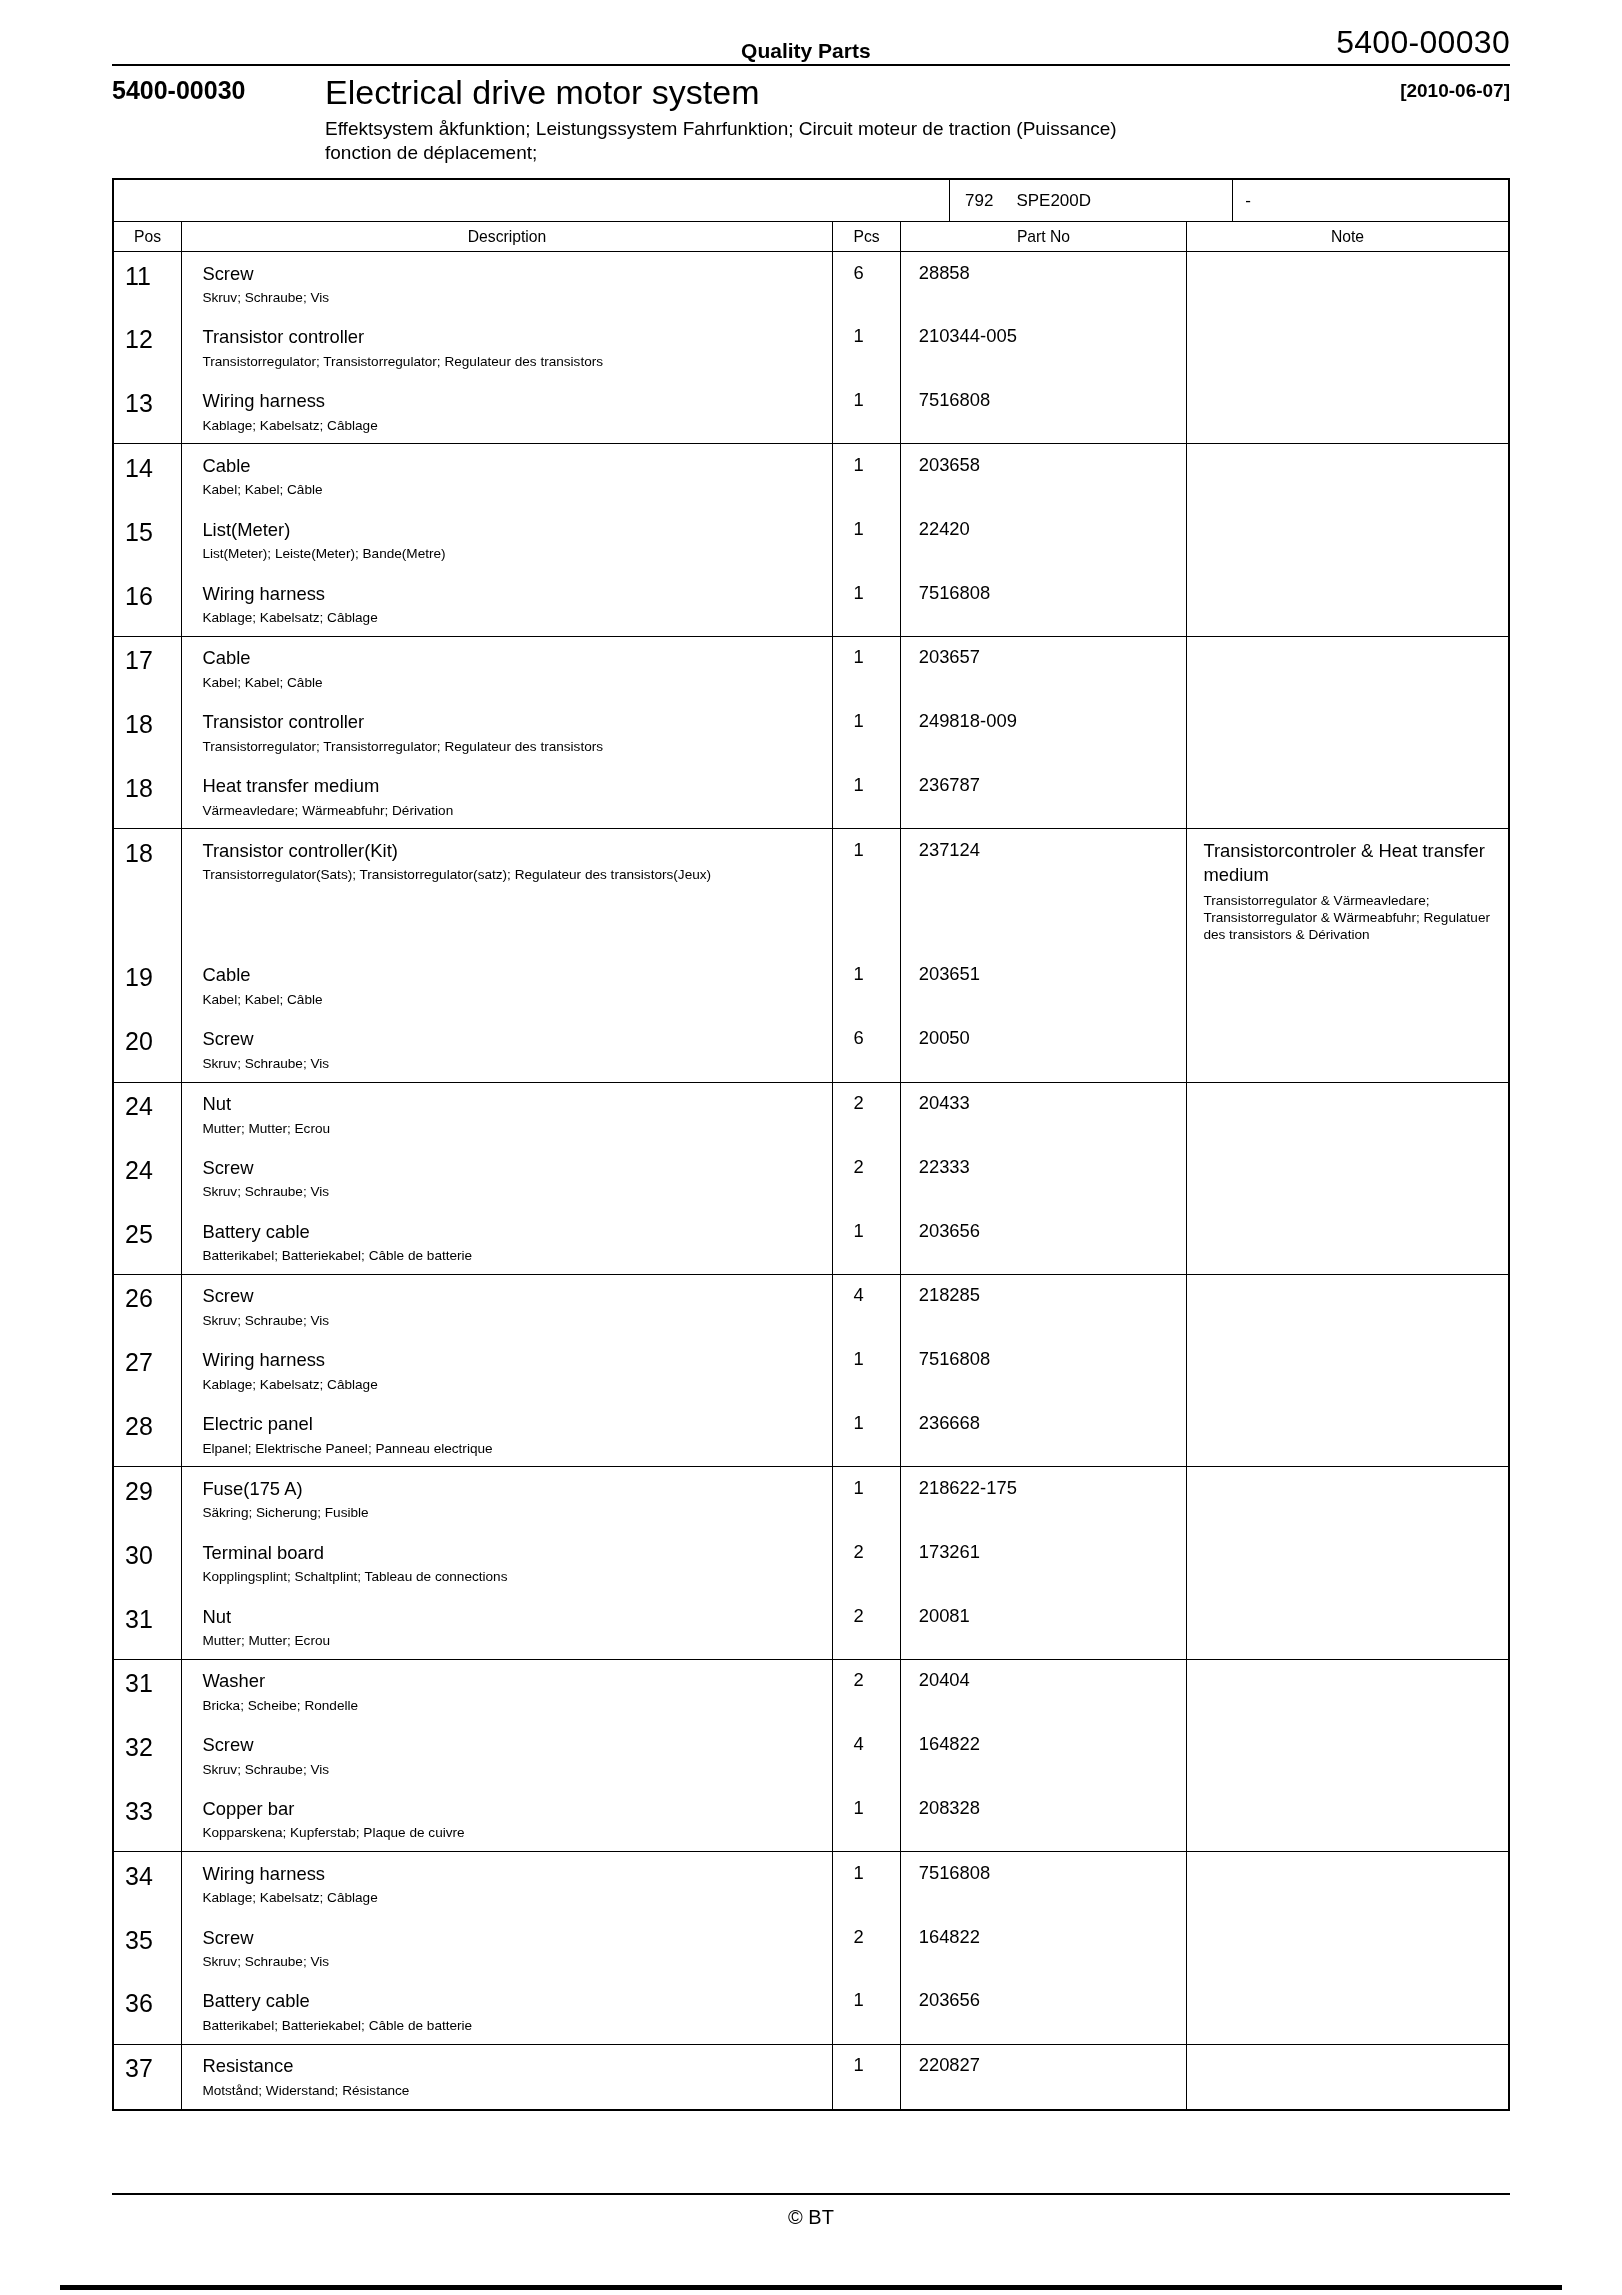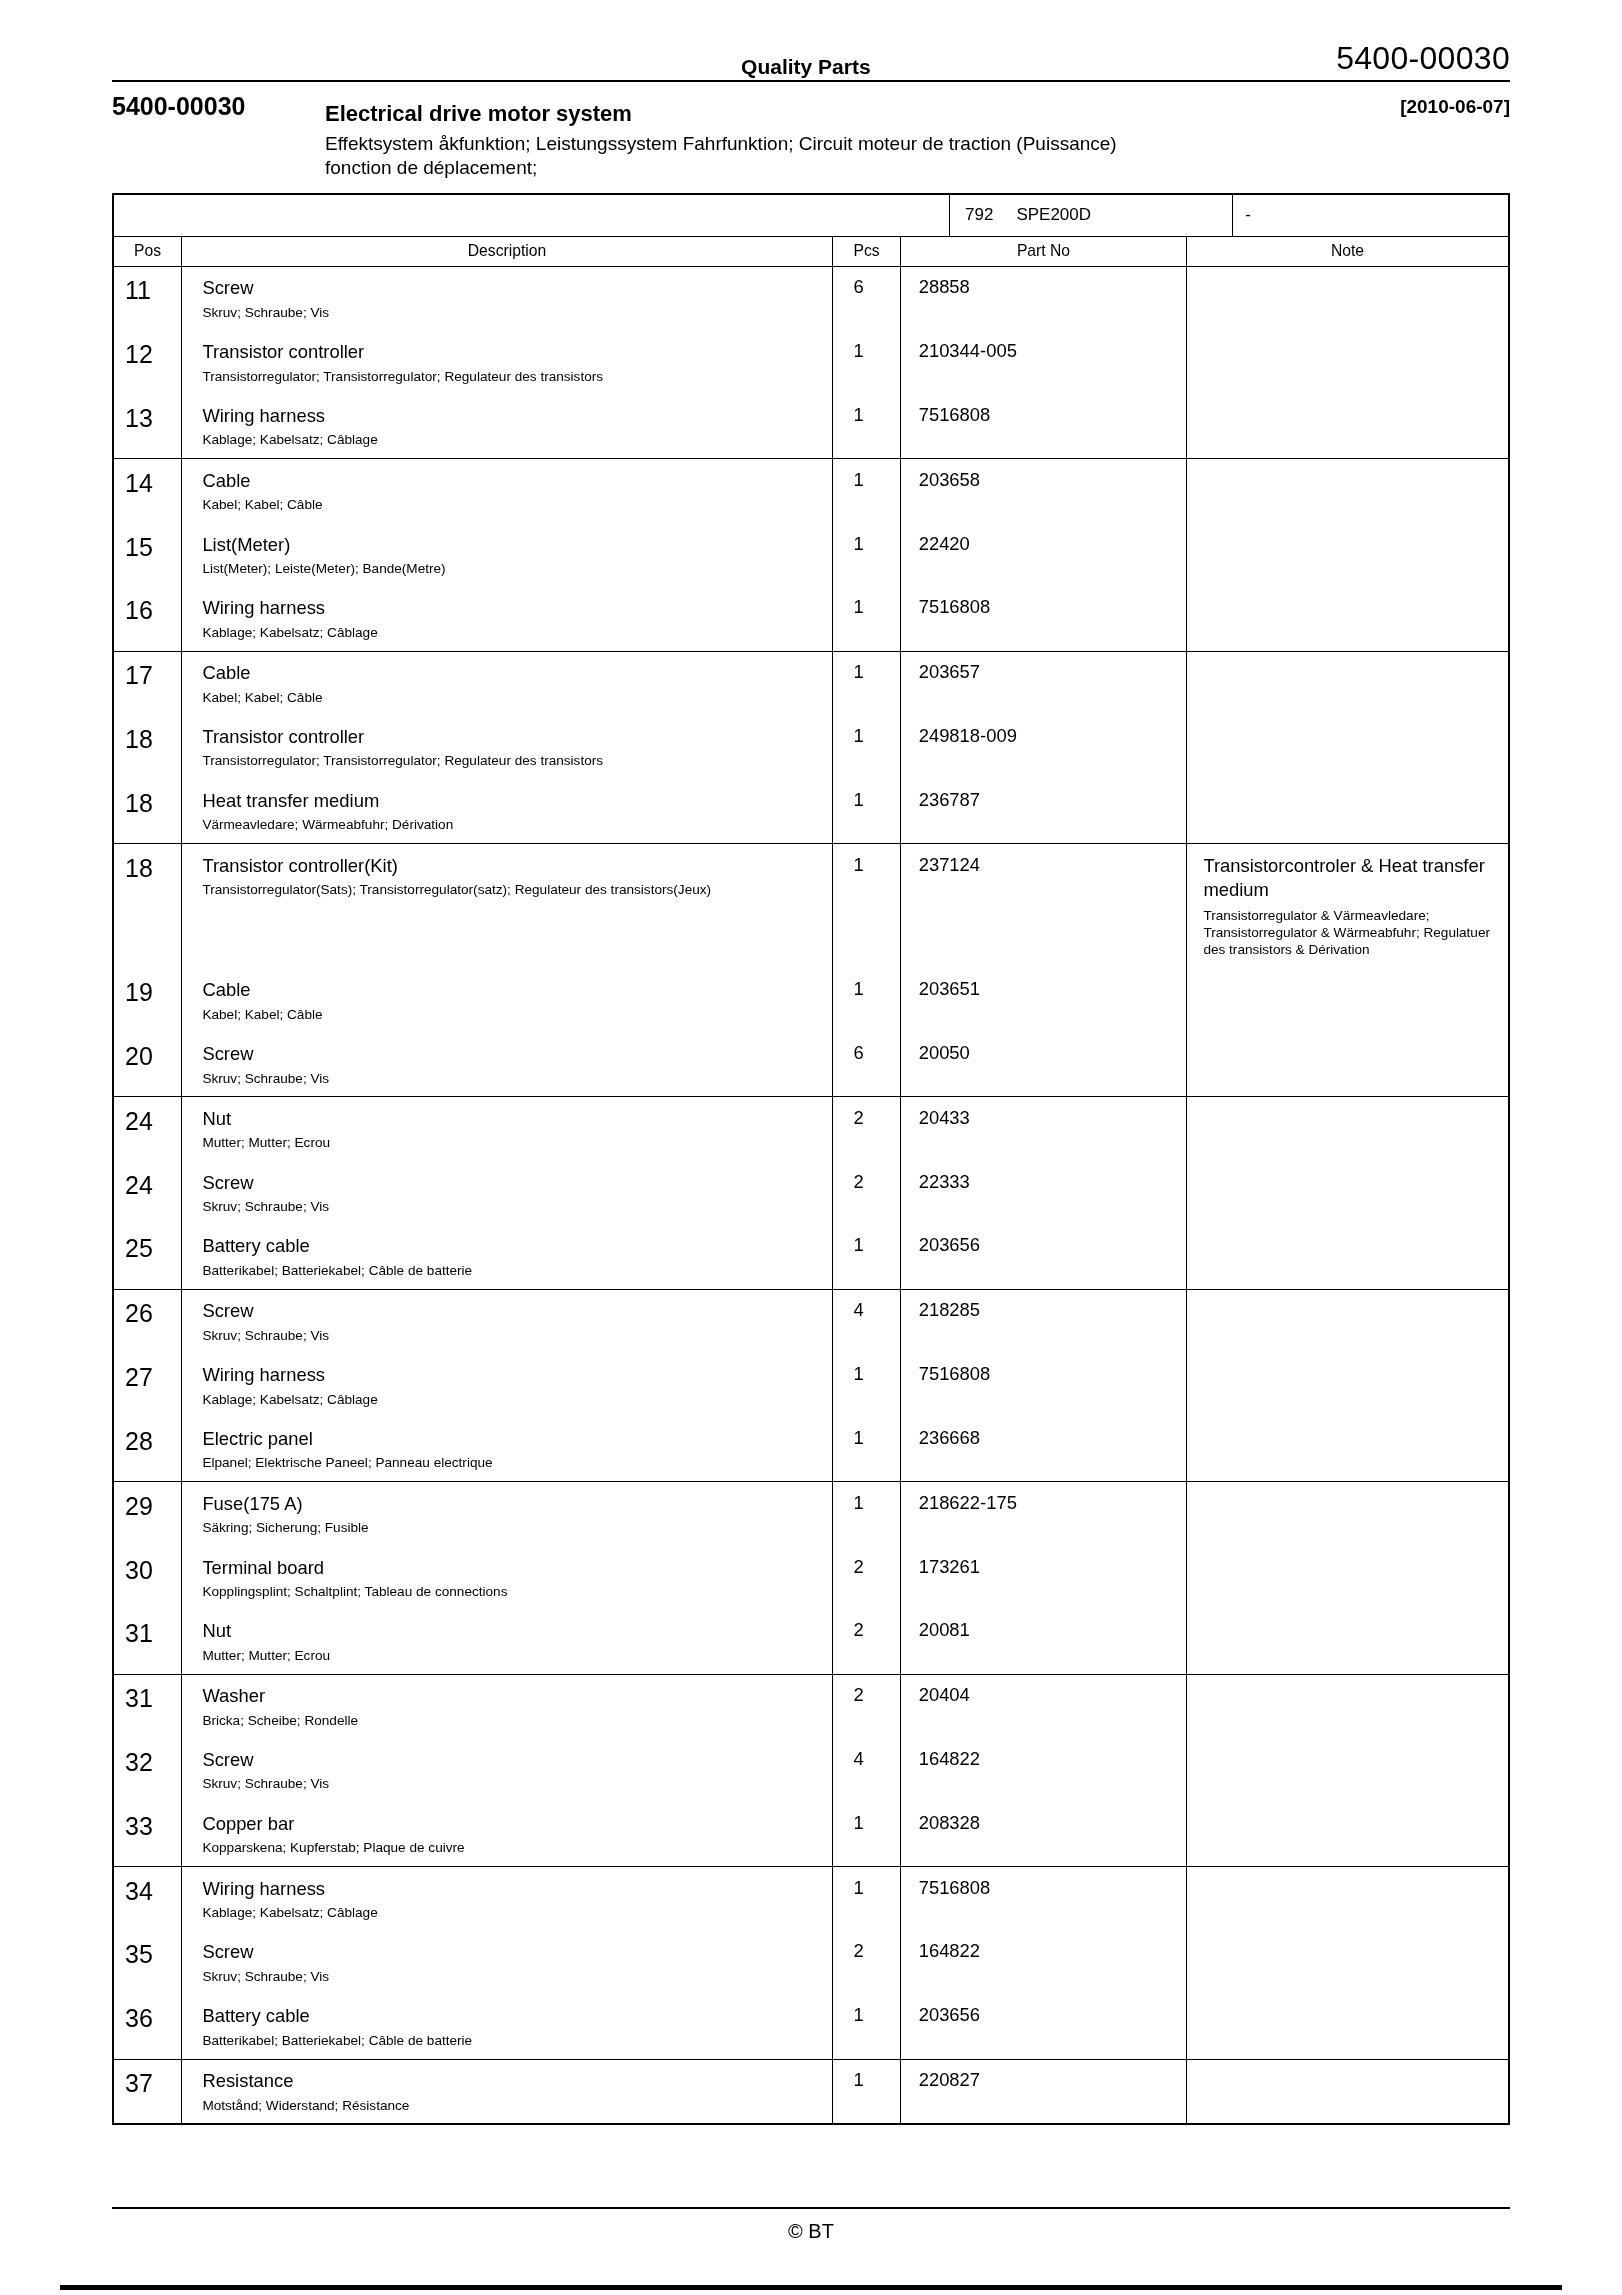--- a/index.html
+++ b/index.html
@@ -8,36 +8,36 @@
     position:relative;
     width:1622px; height:2295px;
     background:#ffffff;
     color:#000;
     font-family:"Liberation Sans","DejaVu Sans",sans-serif;
     overflow:hidden;
   }
   .content { padding:0 112px; }
 
   
-  .header-top { position:relative; height:80px;text-align:center; }
+  .header-top { position:relative; height:64px;text-align:center; }
   .doc-number {
     position:absolute; right:0; bottom:2.7px;
     font-size:32px; font-weight:normal; letter-spacing:0.3px;
   }
   .quality-label {
     position:absolute; left:45%; bottom:1.4px;
     font-size:21px; font-weight:bold;
   }
   .top-rule { border-top:2.7px solid #000; }
 
   
   .title-block { display:flex; align-items:flex-start; margin-top:8.2px; }
   .t-code { width:213px; font-size:25px; font-weight:bold; padding-top:1.4px; }
   .t-main { width:1022px; }
-  .t-title { font-size:22px; font-weight:bold; line-height:1.1;margin-top:12px; }
+  .t-title { font-size:34px; font-weight:normal; line-height:1.1; }
   .t-sub { margin-top:5.5px; font-size:19px; line-height:1.28; }
   .t-date { margin-left:auto; font-size:19px; font-weight:bold; padding-top:5.5px; white-space:nowrap; }
 
   
   .parts-table { margin-top:12.3px; border:2px solid #000; }
 
   .band {
     display:grid; grid-template-columns:835px 283px 1fr;
     height:42px; align-items:center;
     border-bottom:1.4px solid #000;

